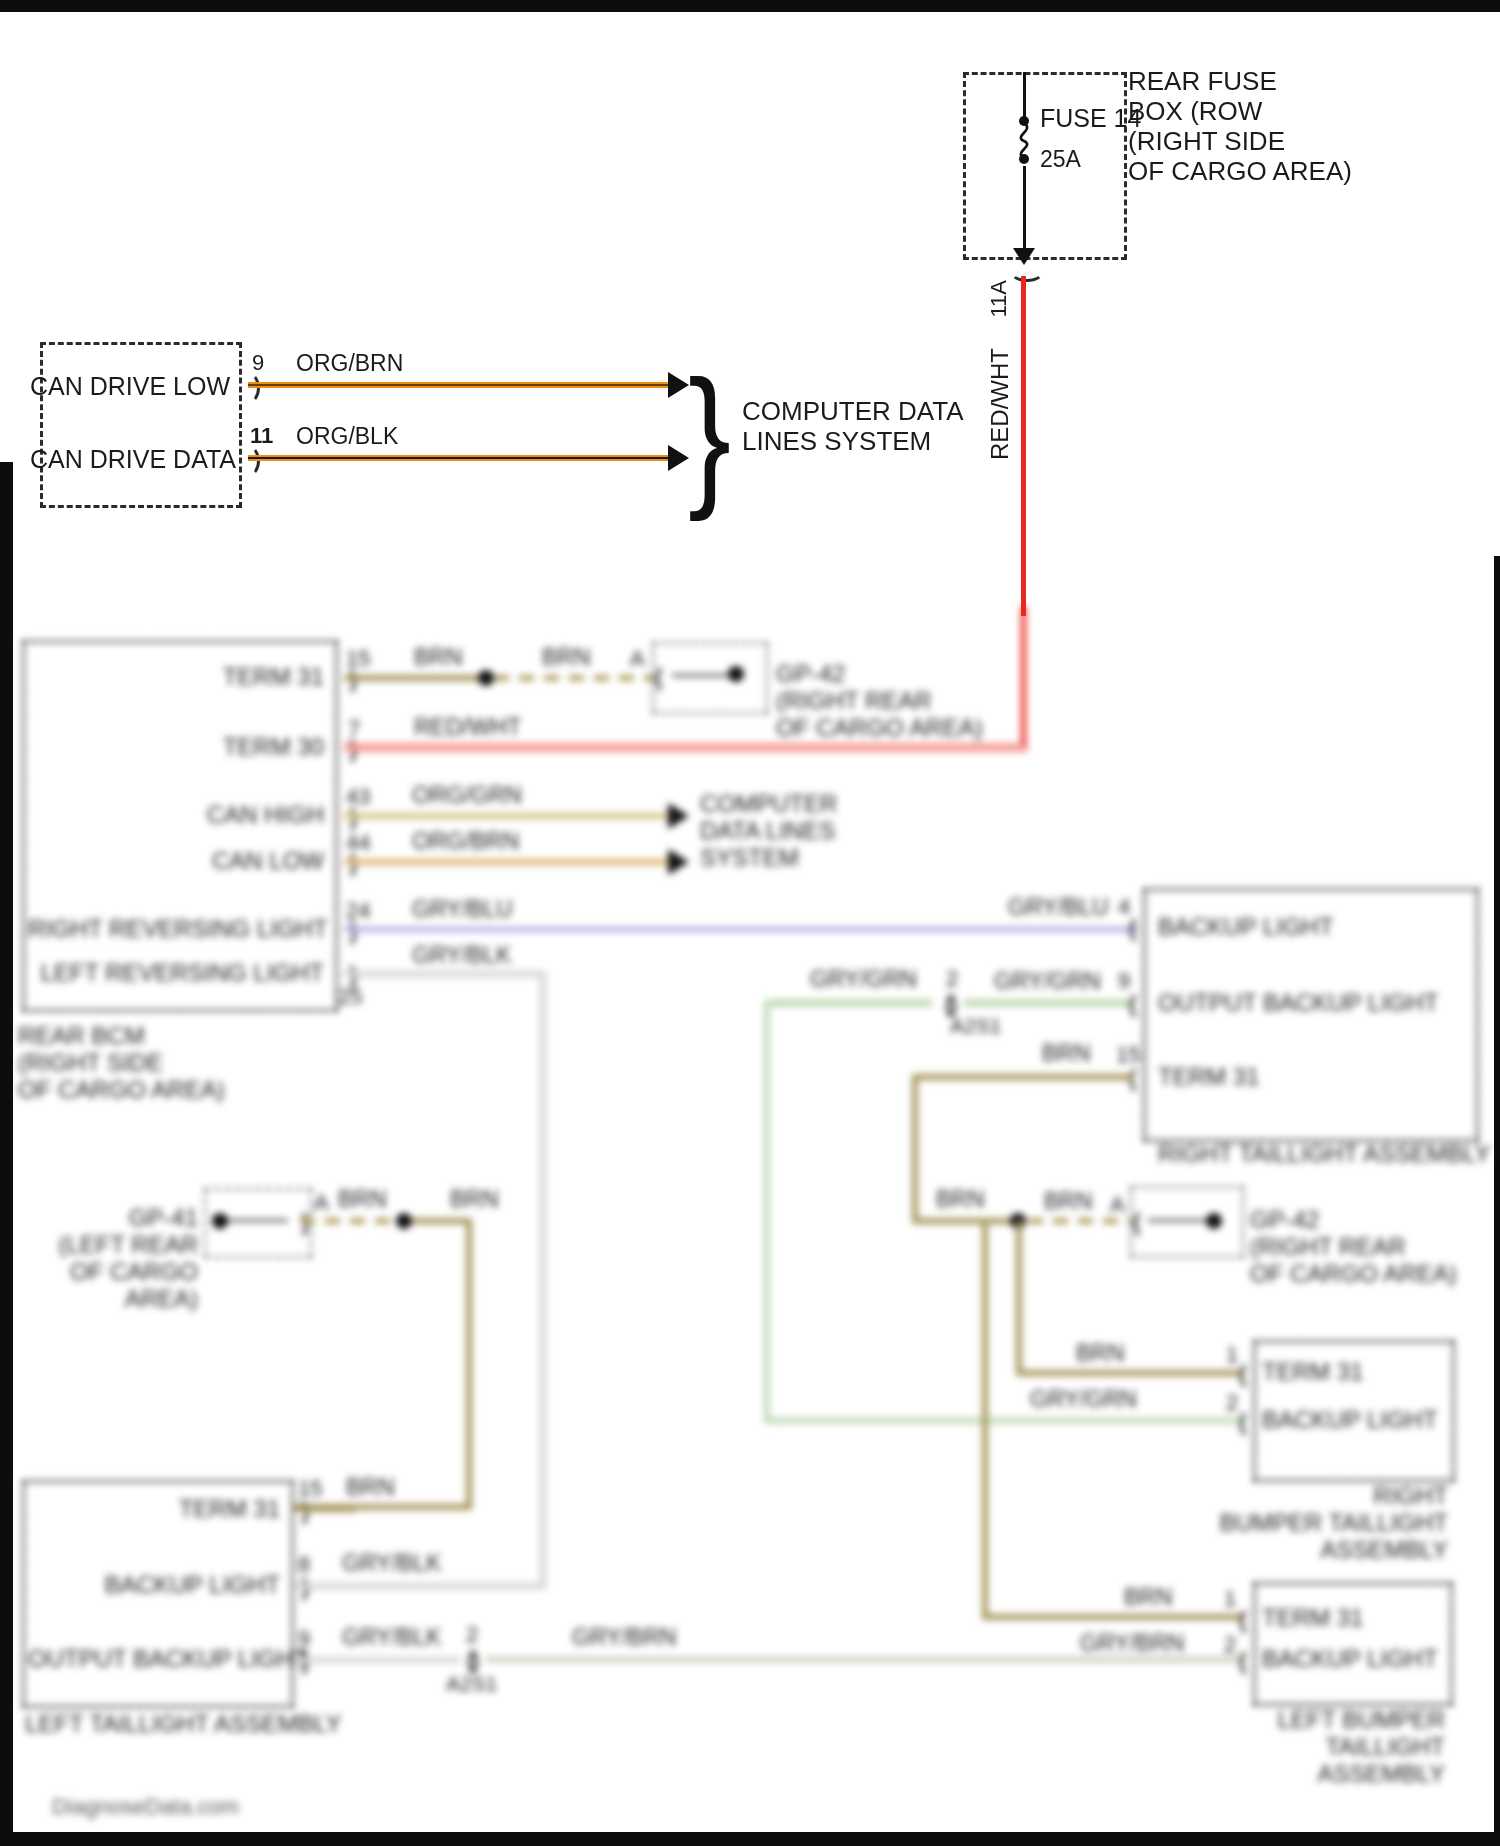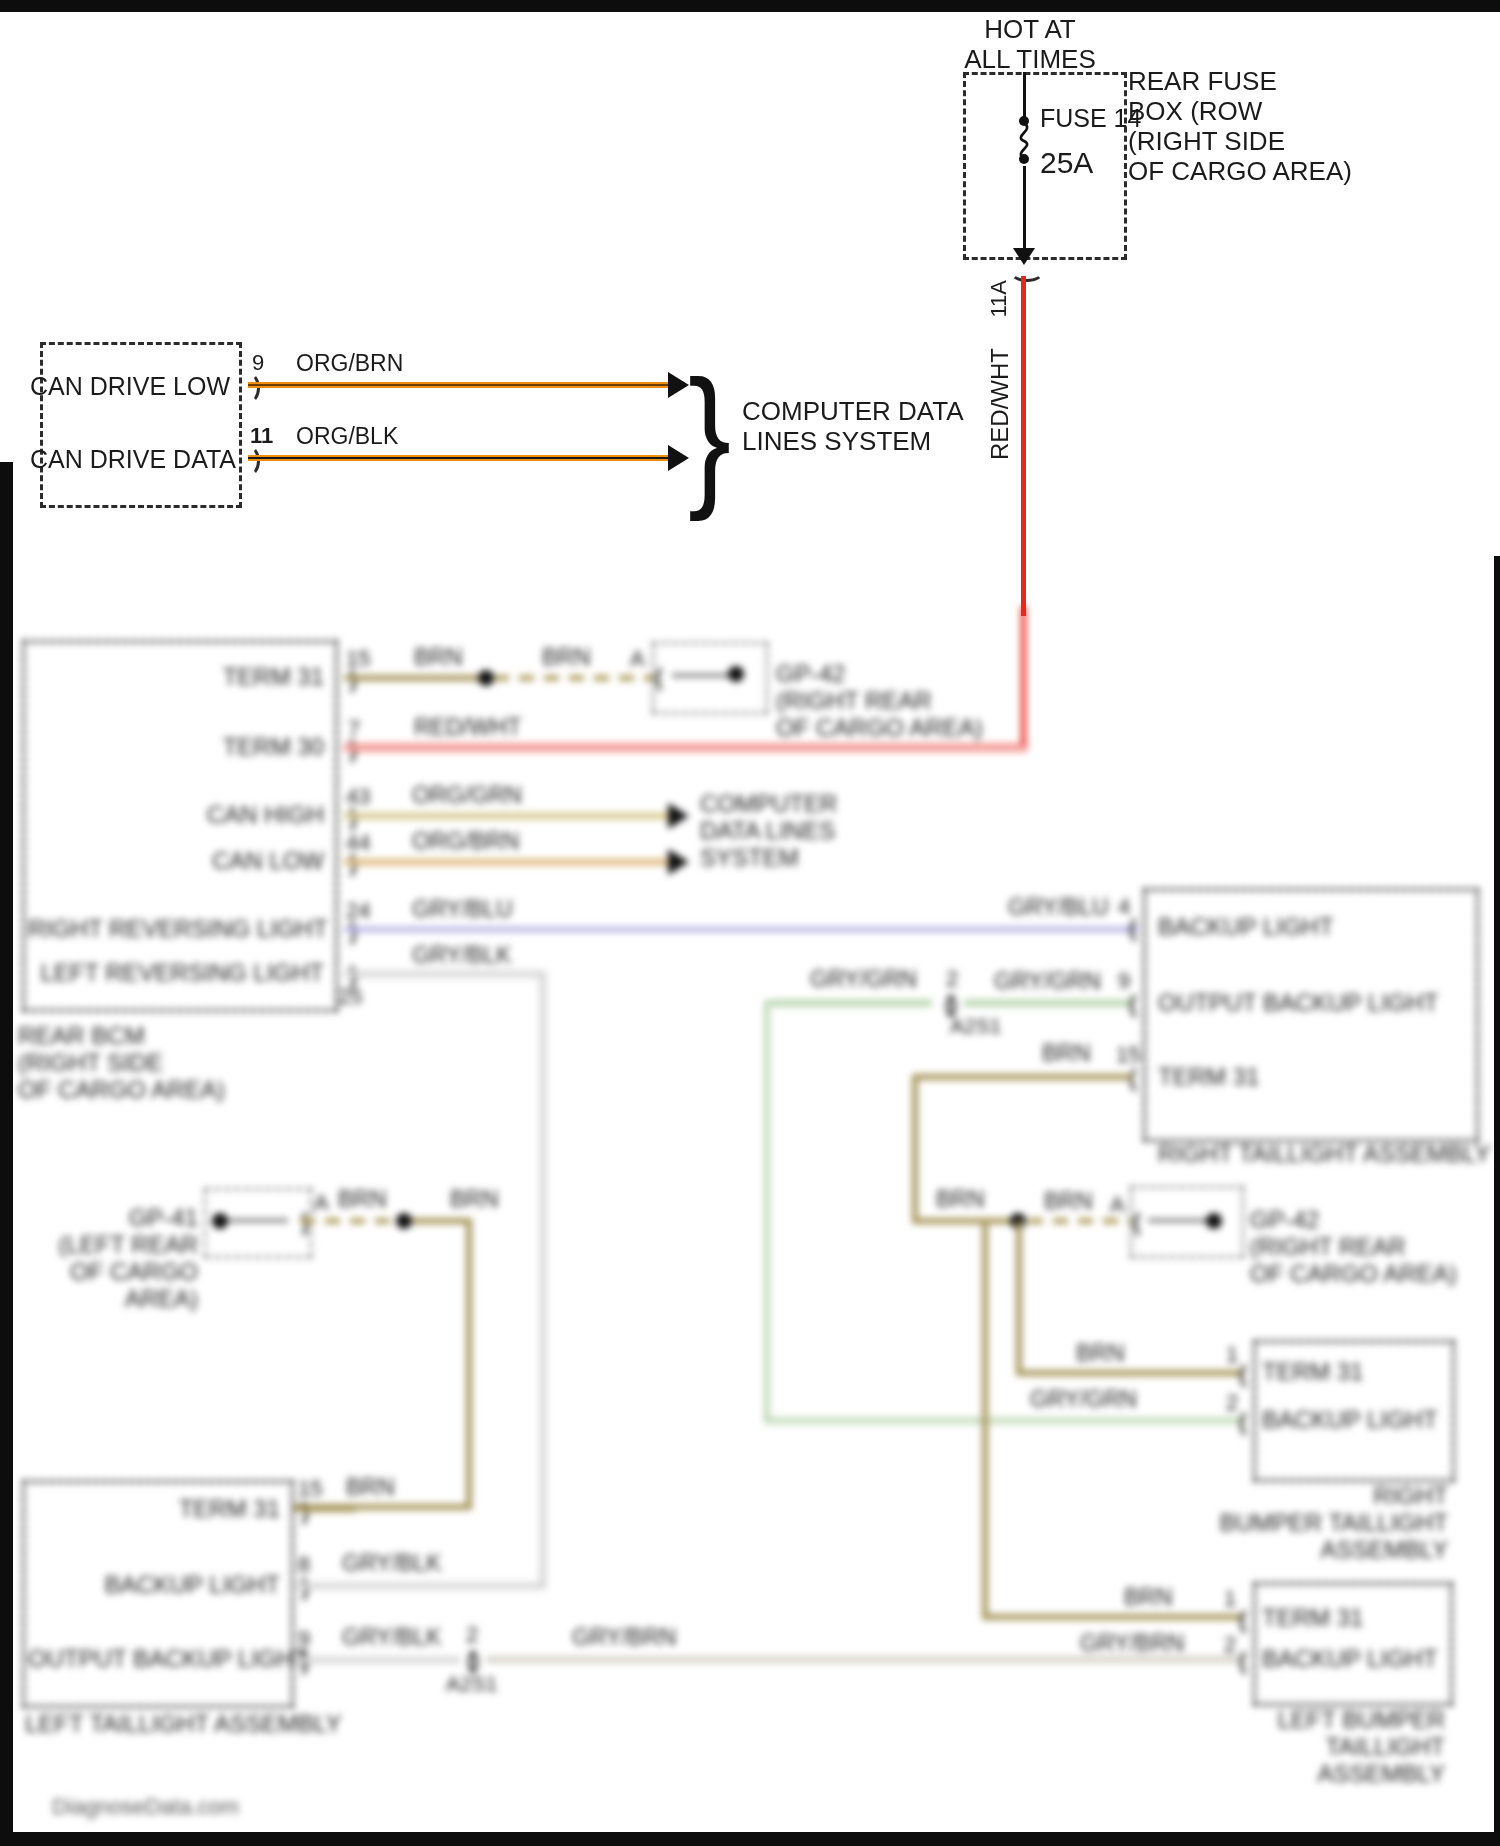--- a/index.html
+++ b/index.html
@@ -45,32 +45,30 @@
   .blacklineV{position:absolute;background:#111;width:2.5px;}
   #blurzone{position:absolute;inset:0;filter:blur(3.6px);}
   .brace{position:absolute;font-size:152px;font-weight:400;transform:scale(.85,1.02);transform-origin:left top;color:#111;}
   .wm{position:absolute;font-size:22px;color:#575757;}
 </style>
 </head>
 <body>
 
 <div id="canvas">
 
-  <div class="l big tc abs" style="left:935px;top:14px;width:190px;">HOT AT
-ALL TIMES</div>
 
   <div class="dbox" style="left:963px;top:72px;width:158px;height:182px;"></div>
   <div class="blacklineV" style="left:1023px;top:72px;height:46px;"></div>
   <svg class="abs" style="left:1011px;top:114px;" width="26" height="52">
     <circle cx="13" cy="7" r="5" fill="#111"></circle>
     <circle cx="13" cy="45" r="5" fill="#111"></circle>
     <path d="M13,9 C24,16 2,22 13,27 C24,32 2,38 13,44" stroke="#111" stroke-width="2.6" fill="none"></path>
   </svg>
   <div class="wl" style="left:1040px;top:104px;font-size:25px;">FUSE 14</div>
-  <div class="wl" style="left:1040px;top:146px;font-size:30px;">25A</div>
+  <div class="wl" style="left:1040px;top:146px;font-size:23px;">25A</div>
   <div class="l big" style="left:1128px;top:66px;">REAR FUSE
 BOX (ROW
 (RIGHT SIDE
 OF CARGO AREA)</div>
   <div class="blacklineV" style="left:1023px;top:166px;height:82px;"></div>
   <div class="arr-d" style="left:1013px;top:248px;"></div>
   <div class="arc u" style="left:1010px;top:262px;"></div>
   <div class="p vt" style="left:986px;top:280px;">11A</div>
   <div class="wire-v w-redv" style="left:1021px;top:276px;height:340px;"></div>
   <div class="p vt" style="left:986px;top:348px;font-size:24px;">RED/WHT</div>

